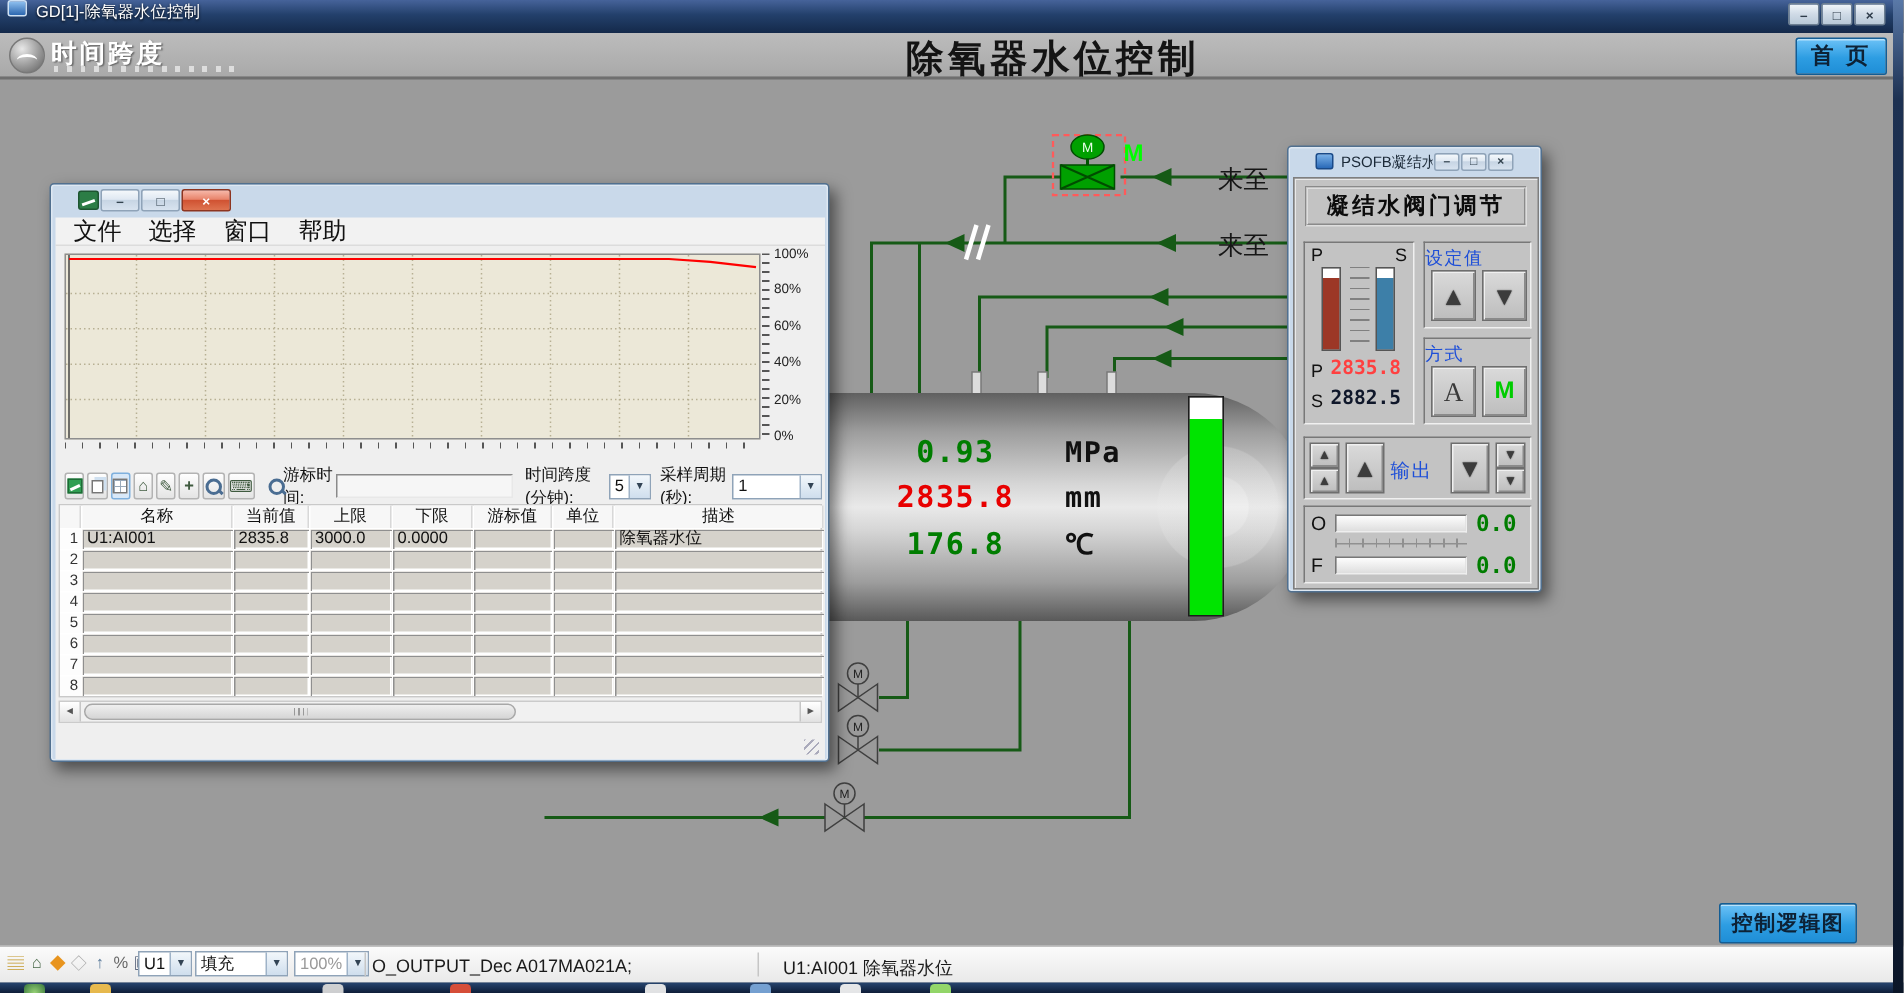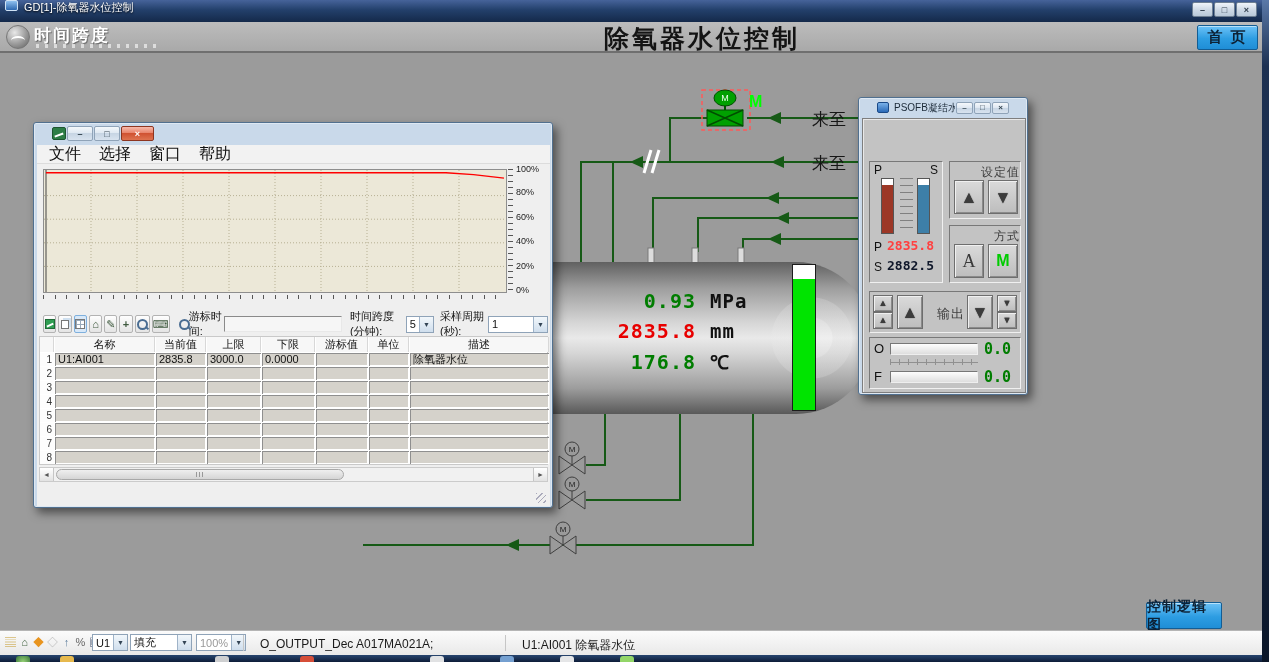--- a/index.html
+++ b/index.html
@@ -15,31 +15,31 @@
   .osbtn{width:21px;height:15px;margin-left:1px;background:linear-gradient(#f0f5fa,#cfdae6 50%,#b9c9d8);border:1px solid #6d7f92;border-radius:2px;font:bold 9px "Liberation Sans",sans-serif;color:#2e3c4a;display:flex;align-items:center;justify-content:center;cursor:pointer}
 
   #app-header{left:0;top:22px;width:1269px;height:31px;z-index:40;background:linear-gradient(#bcbcbc,#a9a9a9);border-bottom:2px solid #6f6f6f;}
   #logo-ball{position:absolute;left:6px;top:3px;width:24px;height:24px;border-radius:50%;background:radial-gradient(circle at 35% 30%,#e8e8e8,#9a9a9a 55%,#5f5f5f);border:1px solid #787878}
   #logo-ball::after{content:"";position:absolute;left:4px;top:10px;width:14px;height:7px;border-top:2px solid #fff;border-radius:50%}
   #logo-text{position:absolute;left:34px;top:2px;font-size:17px;font-weight:bold;color:#fff;letter-spacing:2px;text-shadow:1px 1px 1px #666}
   #logo-tagline{position:absolute;left:36px;top:22px;width:120px;height:4px;background:repeating-linear-gradient(90deg,#e9e9e9 0 3px,transparent 3px 9px);opacity:.8}
   #page-title{position:absolute;left:592px;top:0px;width:220px;text-align:center;font-size:25px;font-weight:bold;color:#141414;letter-spacing:3px}
   .blue-btn{background:linear-gradient(#6cc2f7,#2d9de2 55%,#1f8ed6);border:1px solid #135d94;border-radius:2px;box-shadow:inset 0 1px 0 #b8e2fb;color:#0d2236;font-weight:bold;display:flex;align-items:center;justify-content:center;cursor:pointer}
   #home-btn{position:absolute;right:11px;top:3px;width:61px;height:25px;font-size:15px;letter-spacing:2px}
-  #logic-btn{left:1146px;top:602px;width:76px;height:27px;z-index:20;font-size:14px;letter-spacing:1px}
+  #logic-btn{left:1146px;top:602px;width:92px;height:27px;z-index:20;font-size:14px;letter-spacing:1px}
 
   
   #diagram{left:0;top:0;z-index:1}
   #tank{left:550px;top:262px;width:322px;height:152px;z-index:1;border-radius:0 80px 80px 0;
     background:radial-gradient(circle at 262px 76px,rgba(255,255,255,.28) 0 20px,rgba(235,235,235,.22) 21px 40px,rgba(0,0,0,0) 41px),
     linear-gradient(180deg,#606060,#9d9d9d 17%,#d6d6d6 40%,#e9e9e9 50%,#d6d6d6 60%,#9d9d9d 83%,#595959)}
   #level-gauge{left:792px;top:264px;width:24px;height:147px;z-index:2;border:1px solid #1c1c1c;background:linear-gradient(180deg,#fff 0 14px,var(--level-green,#00e400) 14px)}
   #tank-readouts{left:578px;top:289px;z-index:2;display:flex;flex-direction:column;gap:6px}
   .trow{display:flex;align-items:baseline;font-family:"DejaVu Sans Mono",monospace;font-size:20px;font-weight:bold;letter-spacing:1px}
-  .trow .tv{width:118px;text-align:right}
+  .trow .tv{width:118px;text-align:center}
   .trow .tu{margin-left:14px;color:#111;font-size:19px}
   .c-green{color:var(--ok-green,#007d00)} .c-red{color:var(--alarm-red,#e80000)}
 
   
   .winframe{position:absolute;background:#c9d9ea;border:1px solid #51708f;border-radius:3px;box-shadow:inset 0 0 0 1px rgba(255,255,255,.4),4px 5px 10px rgba(0,0,0,.5)}
   .wtitle{display:flex;align-items:center;height:21px;padding:0 18px;font-size:11px;color:#1c2a38}
   .wtitle .txt{margin-left:5px;flex:1;white-space:nowrap;overflow:hidden}
   .wbtn{width:26px;height:15px;margin-left:1px;background:linear-gradient(#f4f8fb,#dfe8f2 46%,#c6d4e3 47%,#d8e3ef);border:1px solid #8fa3b8;border-radius:2px;font:bold 9px "Liberation Sans",sans-serif;color:#33434f;display:flex;align-items:center;justify-content:center;cursor:pointer}
   .wbtn.close{width:33px;background:linear-gradient(#f7b9aa,#e8836a 46%,#cf5030 47%,#de7350);border-color:#8d3520;color:#fff}
   .wbtn.sm{width:17px;height:12px;font-size:8px}
@@ -82,21 +82,21 @@
   #sb-thumb{width:288px;height:11px;margin-left:2px;border:1px solid #a8a8a8;border-radius:6px;background:linear-gradient(#efefef,#d5d5d5);display:flex;align-items:center;justify-content:center;cursor:grab}
   #sb-thumb::after{content:"";width:9px;height:5px;background:repeating-linear-gradient(90deg,#999 0 1px,transparent 1px 3px)}
   #trend-grip{position:absolute;right:4px;bottom:3px;width:10px;height:10px;background:repeating-linear-gradient(135deg,#aab 0 1px,transparent 1px 4px)}
 
   
   #valve-dlg{left:858px;top:97px;width:170px;height:298px;z-index:6}
   .dlg-ico{width:12px;height:11px;background:linear-gradient(#7ab1e8,#2a6ab8);border:1px solid #1a4a88;border-radius:2px}
   #dlg-content{position:absolute;left:3px;top:20px;width:164px;height:275px;background:#c3c3c3;border:1px solid #7e7e7e;box-shadow:inset 1px 1px 0 #e9e9e9}
   .dpanel{position:absolute;border:1px solid;border-color:#787878 #f0f0f0 #f0f0f0 #787878}
   #dlg-header{left:7px;top:5px;width:148px;height:27px;text-align:center;line-height:24px;font-size:15px;font-weight:bold;letter-spacing:2px;border:2px groove #dedede;color:#0c0c0c}
-  .dlabel{font-size:12px;color:#404040;text-align:right;letter-spacing:1px}
+  .dlabel{font-size:12px;color:#1d4ed8;text-align:left;letter-spacing:1px}
   .dbtn{position:absolute;background:linear-gradient(#dadada,#bdbdbd);border:1px solid #6e6e6e;box-shadow:inset 1px 1px 0 #f0f0f0,inset -1px -1px 0 #8a8a8a;display:flex;align-items:center;justify-content:center;cursor:pointer;color:#3a3a3a}
   .arr{font-size:17px;line-height:1;color:#3c3c3c;text-shadow:0 0 1px #222}
   .arr.sm{font-size:9px}
   .gbar{position:absolute;width:13px;height:56px;border:1px solid #555}
   #gscale{position:absolute;left:30px;top:16px;width:13px;height:56px;background:repeating-linear-gradient(180deg,#808080 0 1px,transparent 1px 7px)}
   .gval{position:absolute;font-family:"DejaVu Sans Mono",monospace;font-size:13px;font-weight:bold}
   .rbar{position:absolute;width:88px;height:12px;background:linear-gradient(#fdfdfd,#dedede);border:1px solid;border-color:#777 #eee #eee #777}
   #ruler{position:absolute;left:20px;top:21px;width:88px;height:6px;background:linear-gradient(#909090,#909090) 0 3px/100% 1px no-repeat,repeating-linear-gradient(90deg,#909090 0 1px,transparent 1px 9px)}
   .rval{position:absolute;font-family:"DejaVu Sans Mono",monospace;font-size:15px;font-weight:bold;color:var(--ok-green,#007d00)}
 
@@ -349,20 +349,21 @@
 
 <div id="valve-dlg" class="winframe">
   <div class="wtitle" style="height:19px">
     <span class="dlg-ico"></span>
     <span class="txt" style="font-size:10px">PSOFB凝结水阀门...</span>
     <span class="wbtn sm">–</span>
     <span class="wbtn sm">□</span>
     <span class="wbtn sm">×</span>
   </div>
   <div id="dlg-content">
+    <div id="dlg-header" class="abs">凝结水阀门调节</div>
 
     <div class="dpanel" style="left:6px;top:42px;width:74px;height:122px">
       <span class="abs" style="left:4px;top:1px;font-size:12px">P</span>
       <span class="abs" style="left:60px;top:1px;font-size:12px">S</span>
       <div class="gbar" style="left:11px;top:16px;background:linear-gradient(180deg,#fff 0 6px,var(--p-bar,#9c3726) 6px)"></div>
       <div id="gscale"></div>
       <div class="gbar" style="left:47px;top:16px;background:linear-gradient(180deg,#fff 0 6px,var(--s-bar,#3d7fa8) 6px)"></div>
       <span class="abs" style="left:4px;top:78px;font-size:12px">P</span>
       <span class="gval" style="left:17px;top:76px;color:#ff4040">2835.8</span>
       <span class="abs" style="left:4px;top:98px;font-size:12px">S</span>
@@ -455,21 +456,21 @@
     </span>
   <span class="combo abs" style="left:130px;top:3px;width:62px">
       <span class="cv" style="flex:1">填充</span>
       <span class="ca">▼</span>
     </span>
   <span class="combo abs" style="left:196px;top:3px;color:#9a9a9a">
       <span class="cv">100%</span>
       <span class="ca">▼</span>
     </span>
   <span class="ssep" style="left:243px"></span>
-  <span class="stext" style="left:260px">O_OUTPUT_Dec A017MA021A;</span>
+  <span class="stext" style="left:248px">O_OUTPUT_Dec A017MA021A;</span>
   <span class="ssep" style="left:505px"></span>
   <span class="stext" style="left:522px">U1:AI001 除氧器水位</span>
 </div>
 
 <div id="taskbar" class="abs">
   <span class="tbico" style="left:16px;background:radial-gradient(circle,#9fdc7a,#3a7a3a)"></span>
   <span class="tbico" style="left:60px;background:#f2c14e"></span>
   <span class="tbico" style="left:215px;background:#d8d8d8"></span>
   <span class="tbico" style="left:300px;background:#e05038"></span>
   <span class="tbico" style="left:430px;background:#ececec"></span>

